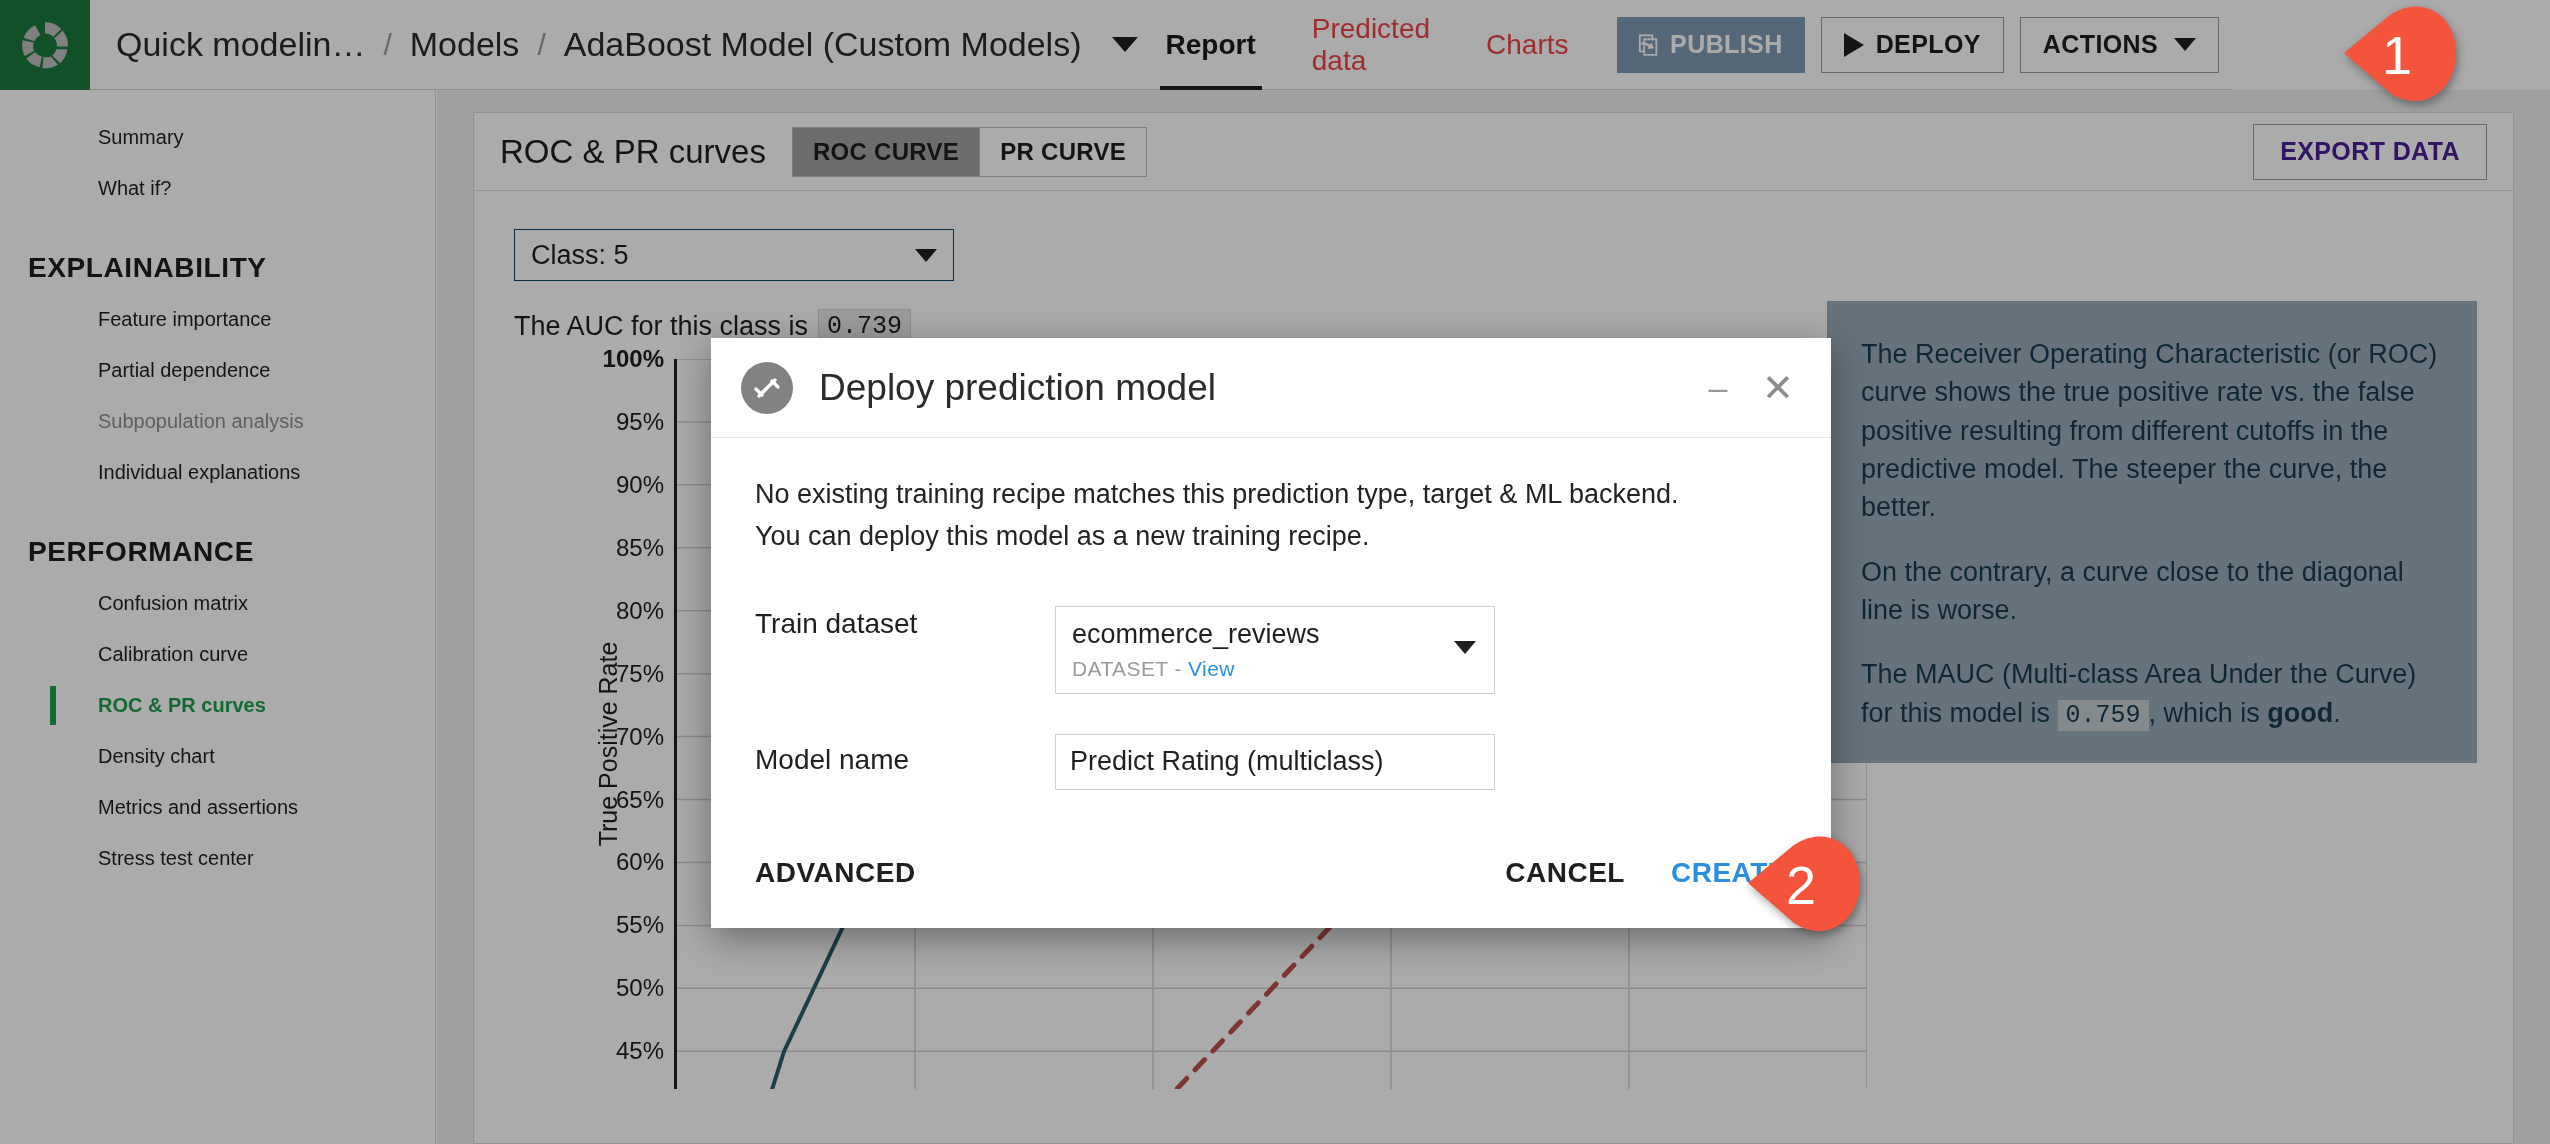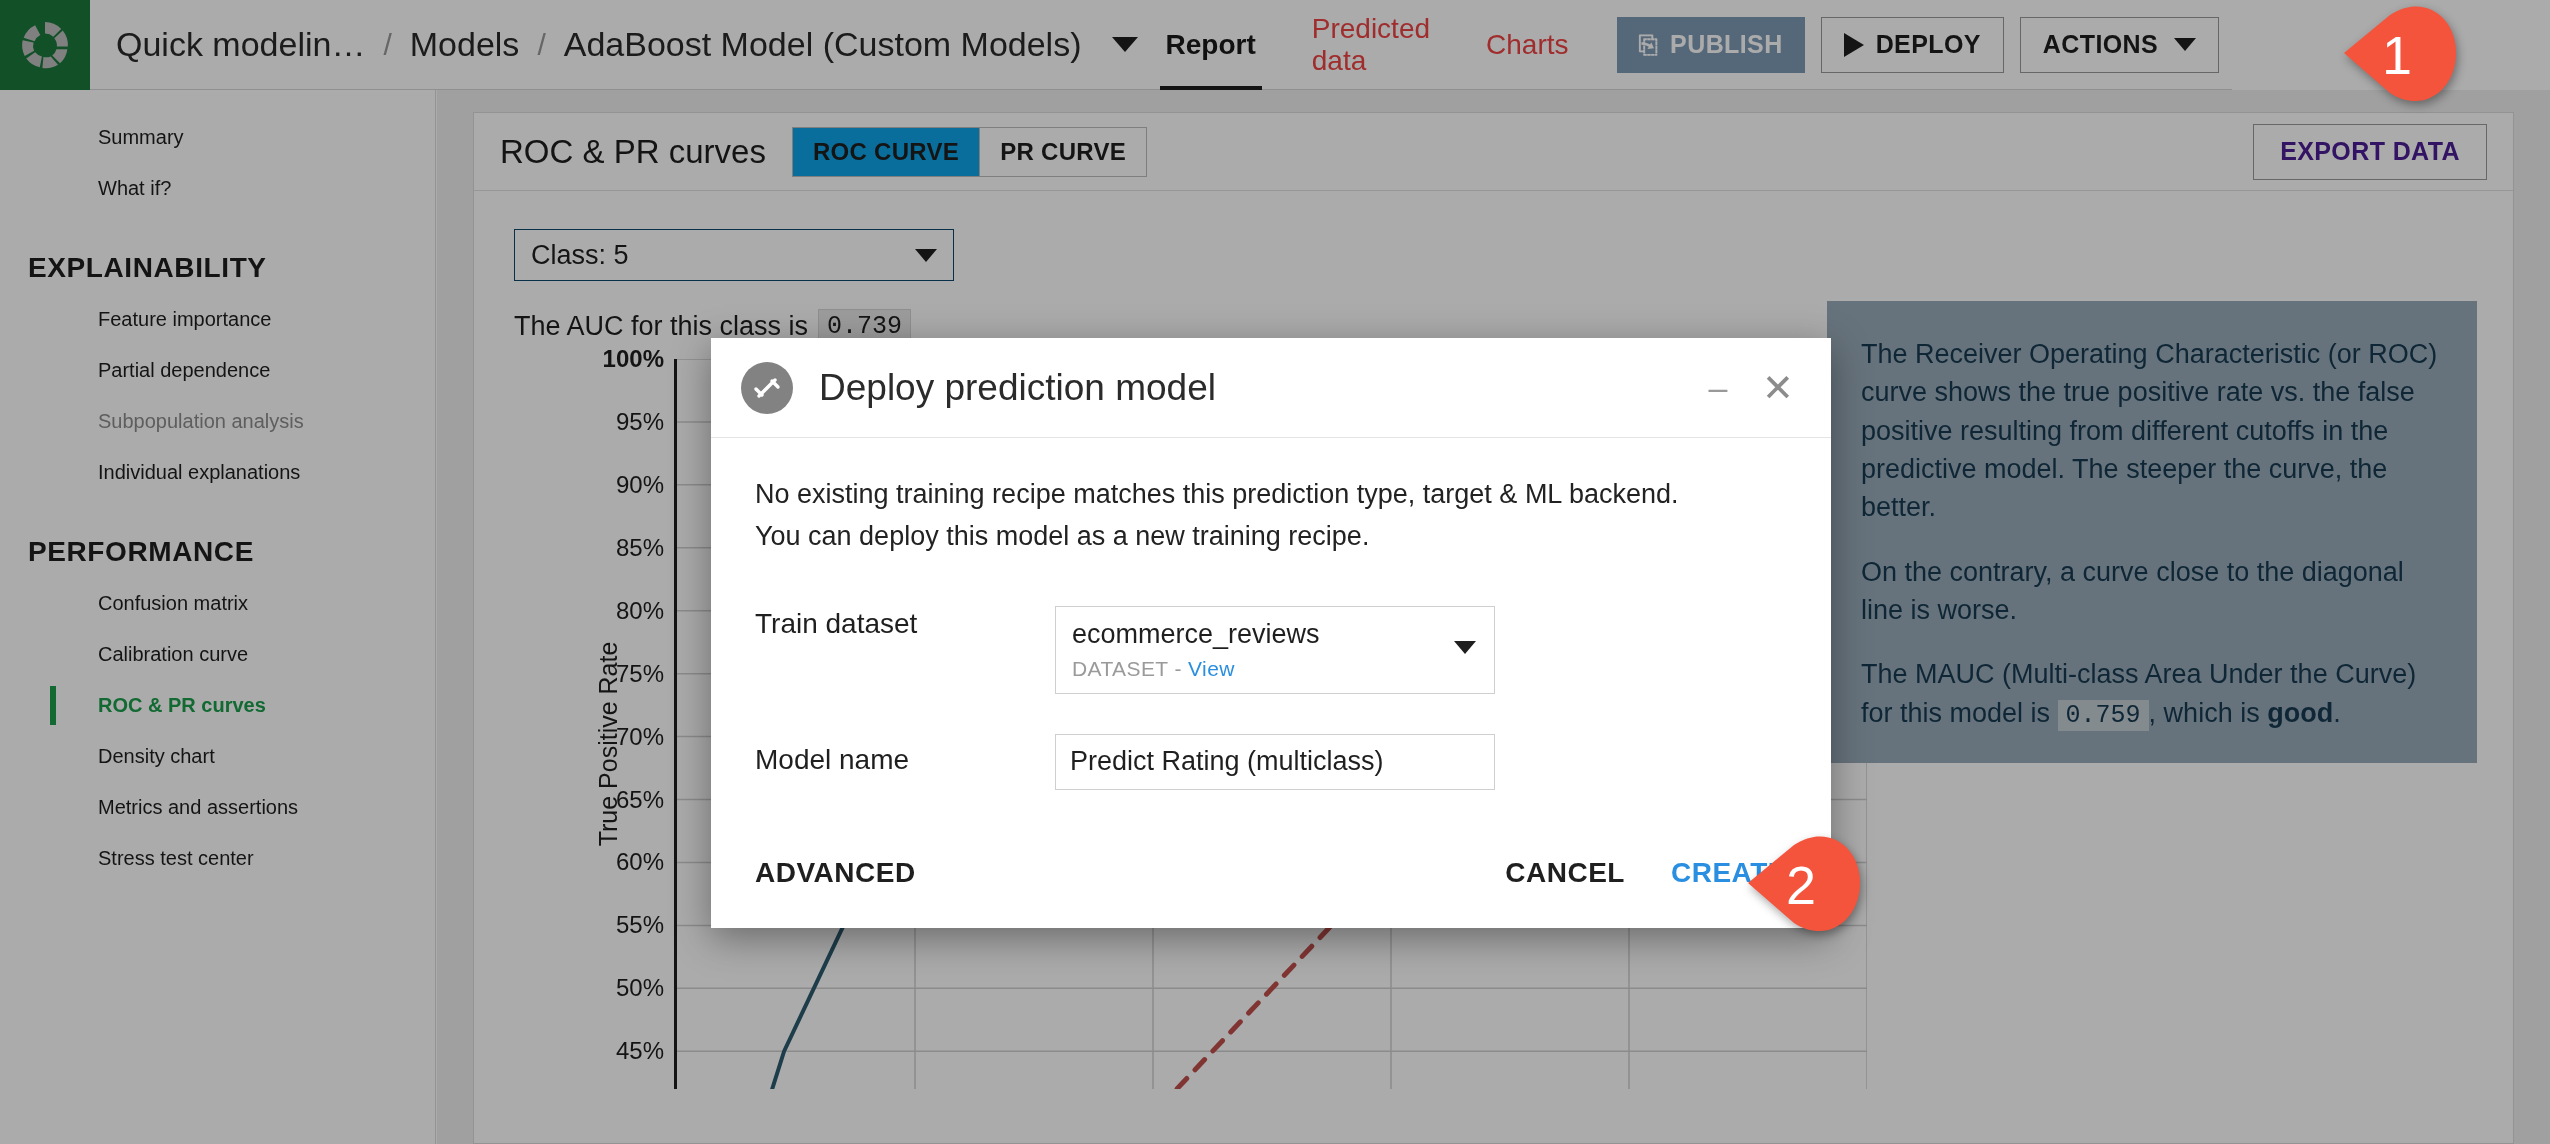--- a/index.html
+++ b/index.html
@@ -149,21 +149,21 @@
   .card-title { font-size: 33px; color: #1f1f1f; }
   .seg {
     display: flex; margin-left: 26px;
     border: 1px solid #bdbdbd;
   }
   .seg-btn {
     font-size: 24px; font-weight: bold; color: #1f1f1f;
     padding: 0 20px; height: 48px; display: flex; align-items: center;
     cursor: pointer; background: #ffffff; letter-spacing: .3px;
   }
-  .seg-btn.active { background: #0ea5e9; }
+  .seg-btn.active { background: #a3a3a3; }
   .seg-btn + .seg-btn { border-left: 1px solid #bdbdbd; }
   .btn-export {
     margin-left: auto;
     border: 1px solid #9a9a9a; background: transparent;
     font-size: 25px; font-weight: bold; color: #4c1d95;
     height: 56px; padding: 0 26px; display: flex; align-items: center;
     cursor: pointer; letter-spacing: .4px;
   }
 
   .card-body { position: relative; height: 952px; }

